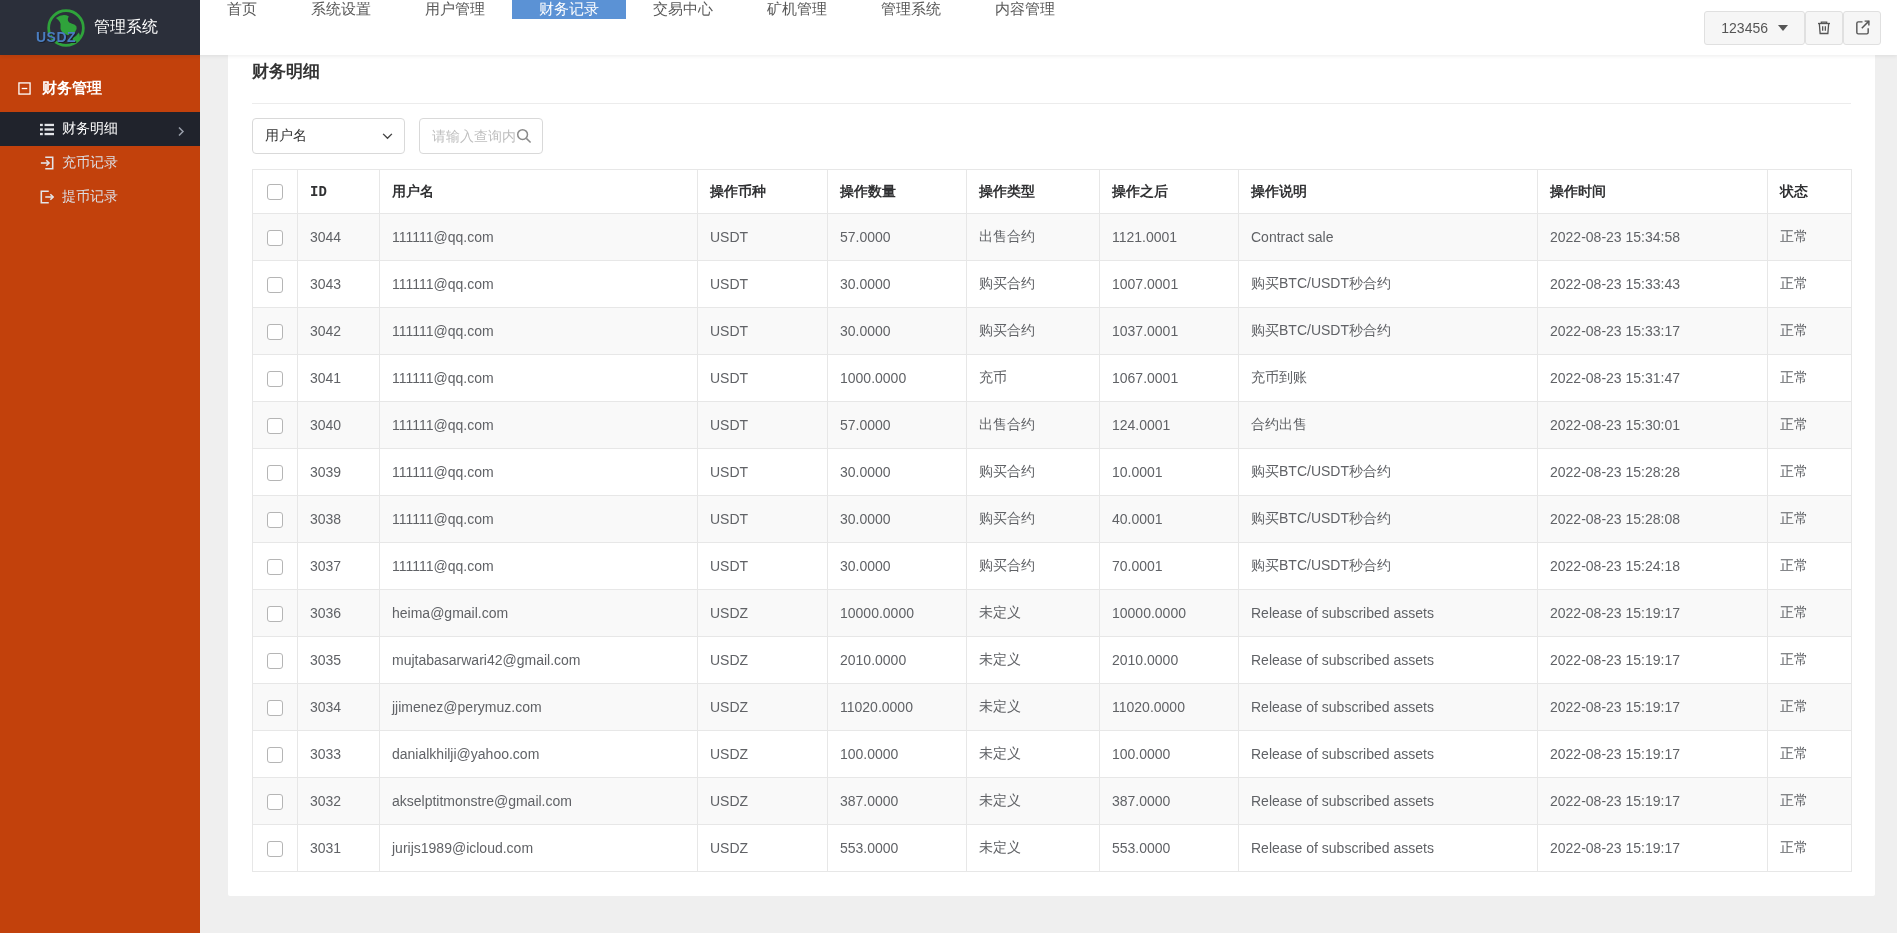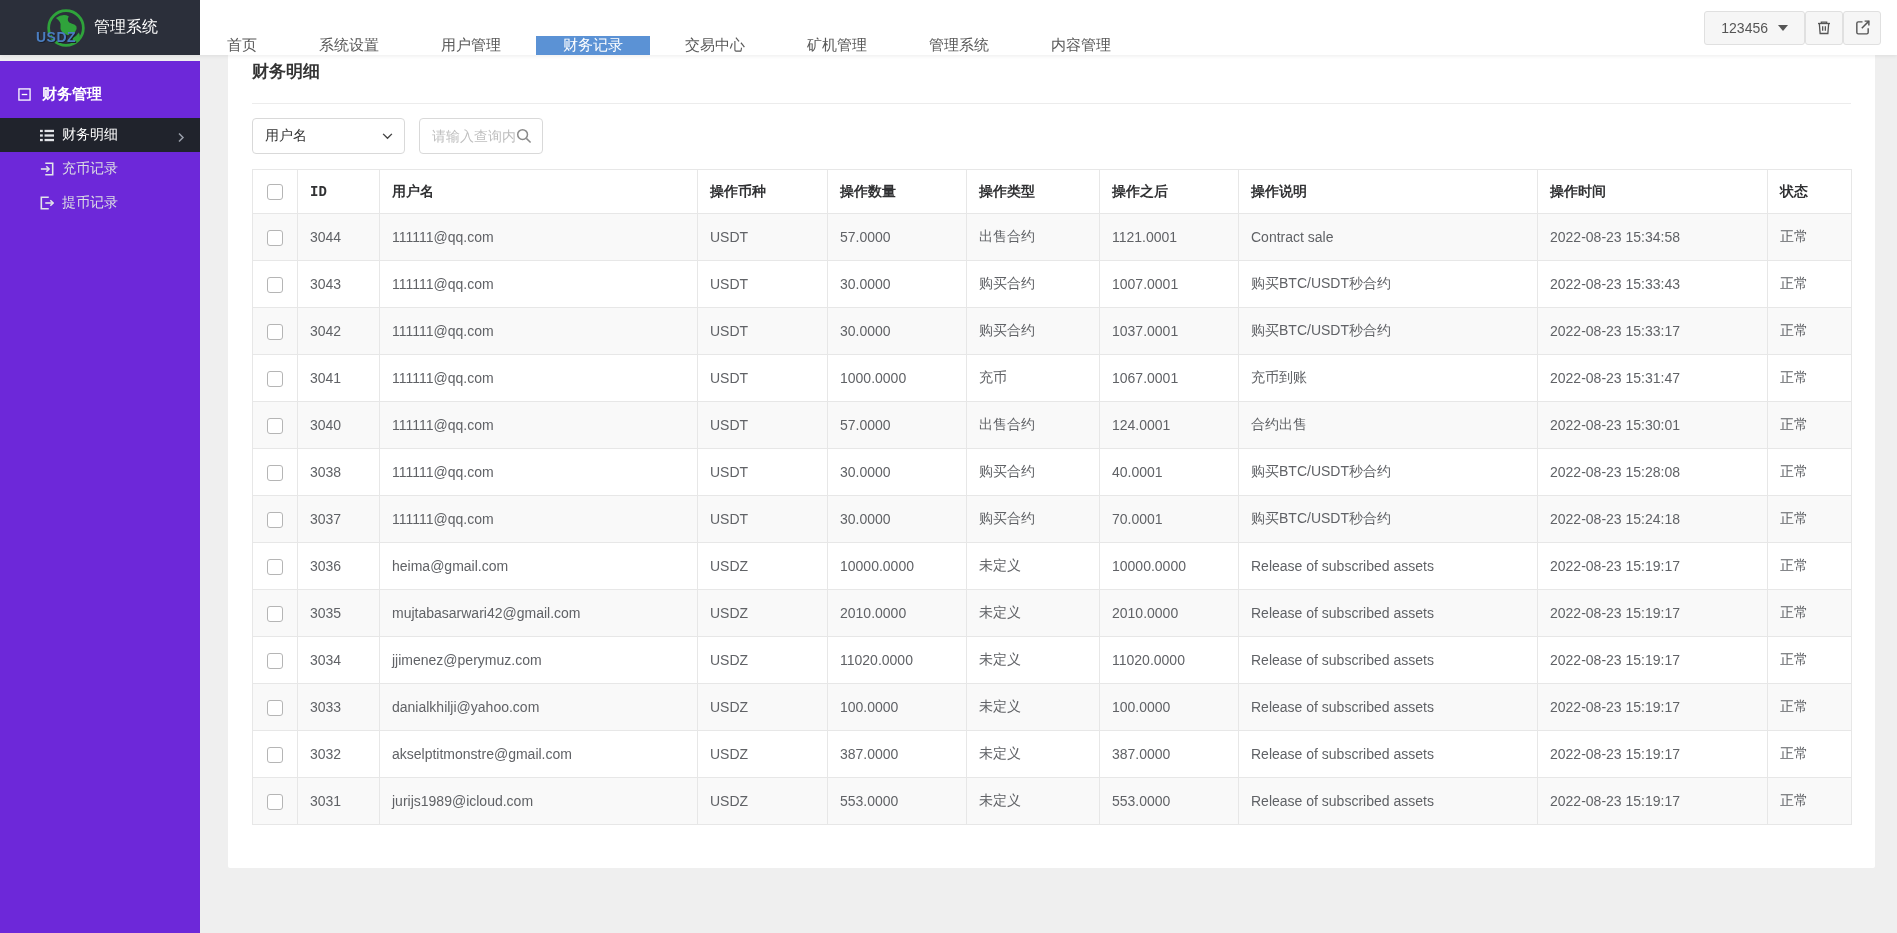--- a/index.html
+++ b/index.html
@@ -21,42 +21,42 @@
     display:flex; align-items:center; padding-left:38px;
   }
   .globe-wrap { position:relative; width:52px; height:46px; }
   .globe-wrap svg { position:absolute; left:6px; top:2px; }
   .usdz {
     position:absolute; left:-2px; bottom:6px;
     color:#4a7dc0; font-weight:bold; font-size:14px; letter-spacing:.5px;
     text-shadow:1px 1px 0 #1c1f28;
   }
   .app-title { color:#fff; font-size:16px; margin-left:4px; }
-  .nav { display:flex; align-items:flex-end;gap:8px; }
+  .nav { display:flex; align-items:flex-start; }
   .nav a {
     display:flex; align-items:center; padding:0 27px;
     font-size:15px; color:#595959; text-decoration:none; cursor:pointer;
   }
   .nav a.active { background:#5b92d5; color:#fff; }
   .topbar-right { margin-left:auto; display:flex; align-items:center; gap:0; padding-right:16px; }
   .btn {
     background:#f6f6f6; border:1px solid #e0e0e0; border-radius:3px;
     height:34px; color:#555; cursor:pointer; font-family:inherit;
   }
   .user-btn { padding:0 16px; font-size:14px; display:flex; align-items:center; gap:10px; }
   .caret-down {
     width:0; height:0; border-left:5px solid transparent;
     border-right:5px solid transparent; border-top:6px solid #555;
     display:inline-block;
   }
   .icon-btn { width:38px; display:flex; align-items:center; justify-content:center; }
   
   .sidebar {
-    position:fixed; top:61px; left:0; bottom:0; width:200px;
-    background:#6d28d9; z-index:10;
+    position:fixed; top:55px; left:0; bottom:0; width:200px;
+    background:#c2410c; z-index:10;
   }
   .side-section {
     display:flex; align-items:center; gap:11px;
     padding:24px 0 14px 18px; color:#fff; font-size:15px; font-weight:bold;
     cursor:pointer;
   }
   .side-item {
     display:flex; align-items:center; height:34px; padding-left:40px;
     font-size:14px; color:#dcdee3; cursor:pointer; position:relative;
   }
@@ -298,20 +298,32 @@
             <td>USDT</td>
             <td>57.0000</td>
             <td>出售合约</td>
             <td>124.0001</td>
             <td>合约出售</td>
             <td>2022-08-23 15:30:01</td>
             <td>正常</td>
           </tr>
           <tr>
             <td class="col-cb"><span class="cb"></span></td>
+            <td>3039</td>
+            <td>111111@qq.com</td>
+            <td>USDT</td>
+            <td>30.0000</td>
+            <td>购买合约</td>
+            <td>10.0001</td>
+            <td>购买BTC/USDT秒合约</td>
+            <td>2022-08-23 15:28:28</td>
+            <td>正常</td>
+          </tr>
+          <tr>
+            <td class="col-cb"><span class="cb"></span></td>
             <td>3038</td>
             <td>111111@qq.com</td>
             <td>USDT</td>
             <td>30.0000</td>
             <td>购买合约</td>
             <td>40.0001</td>
             <td>购买BTC/USDT秒合约</td>
             <td>2022-08-23 15:28:08</td>
             <td>正常</td>
           </tr>

